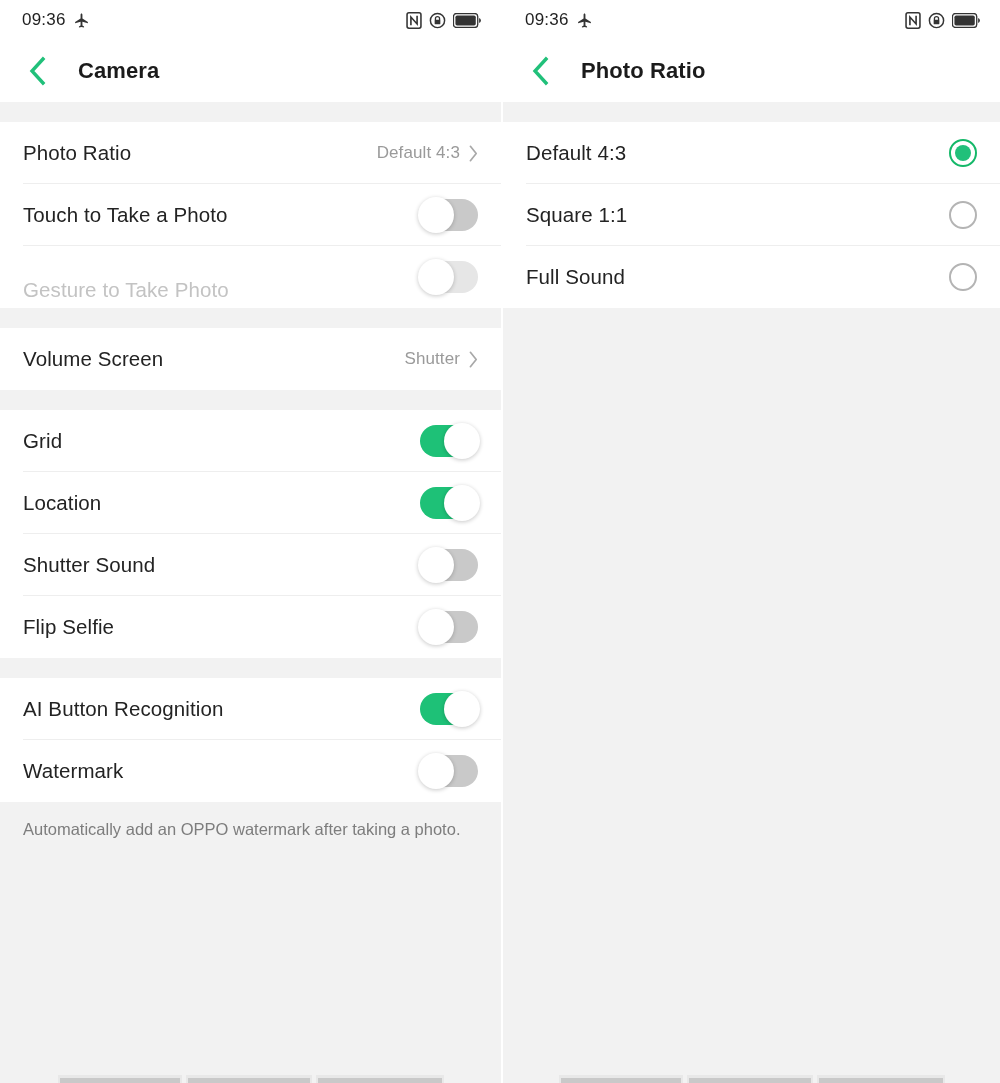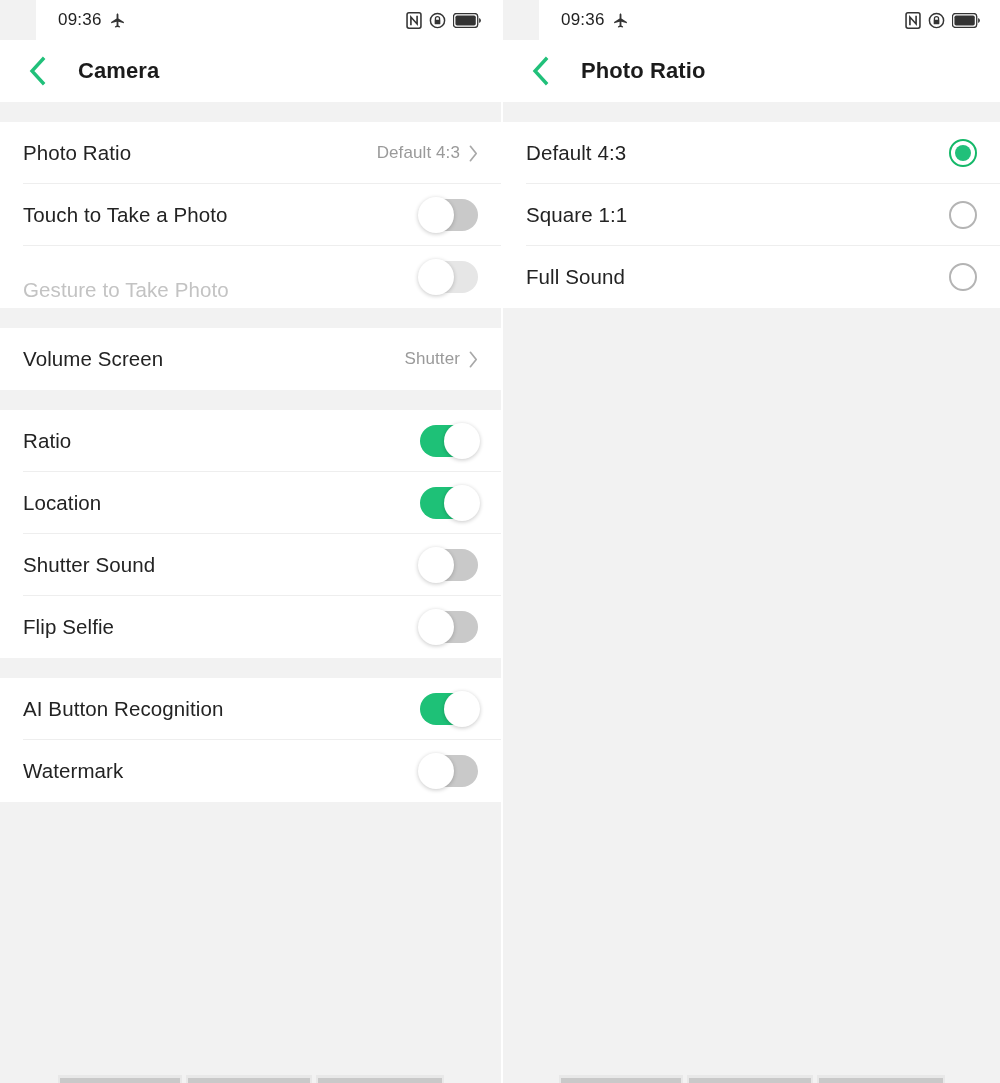--- a/index.html
+++ b/index.html
@@ -16,21 +16,20 @@
     position: relative;
     overflow: hidden;
   }
   .screen.right { width: 499px; margin-left: 0; border-left: 2px solid #ffffff; }
 
   
   .statusbar {
     height: 40px; background: #ffffff;
     display: flex; align-items: center;
     padding: 0 20px 0 22px;
-    margin-left: 36px;
   }
   .status-time {
     font-size: 17px; color: #1f1f1f; letter-spacing: .2px;
   }
   .status-left { display: flex; align-items: center; gap: 7px; }
   .status-right { margin-left: auto; display: flex; align-items: center; gap: 7px; }
   .ic { display: inline-block; line-height: 0; }
 
   
   .header {
@@ -230,21 +229,21 @@
                 </svg>
             </span>
           </span>
         </div>
       </div>
 
       <div class="gap"></div>
 
       <div class="card">
         <div class="row">
-          <span class="label">Ratio</span>
+          <span class="label">Grid</span>
           <span class="right-side">
             <span class="toggle on">
                 <span class="knob"></span>
               </span>
           </span>
           <div class="divider"></div>
         </div>
         <div class="row">
           <span class="label">Location</span>
           <span class="right-side">
@@ -288,20 +287,21 @@
         <div class="row">
           <span class="label">Watermark</span>
           <span class="right-side">
             <span class="toggle">
                 <span class="knob"></span>
               </span>
           </span>
         </div>
       </div>
 
+      <div class="footnote">Automatically add an OPPO watermark after taking a photo.</div>
     </div>
 
     <div class="navbar">
       <div class="seg w1"></div>
       <div class="seg w2"></div>
       <div class="seg w3"></div>
     </div>
   </div>
 
   <div class="screen right">

